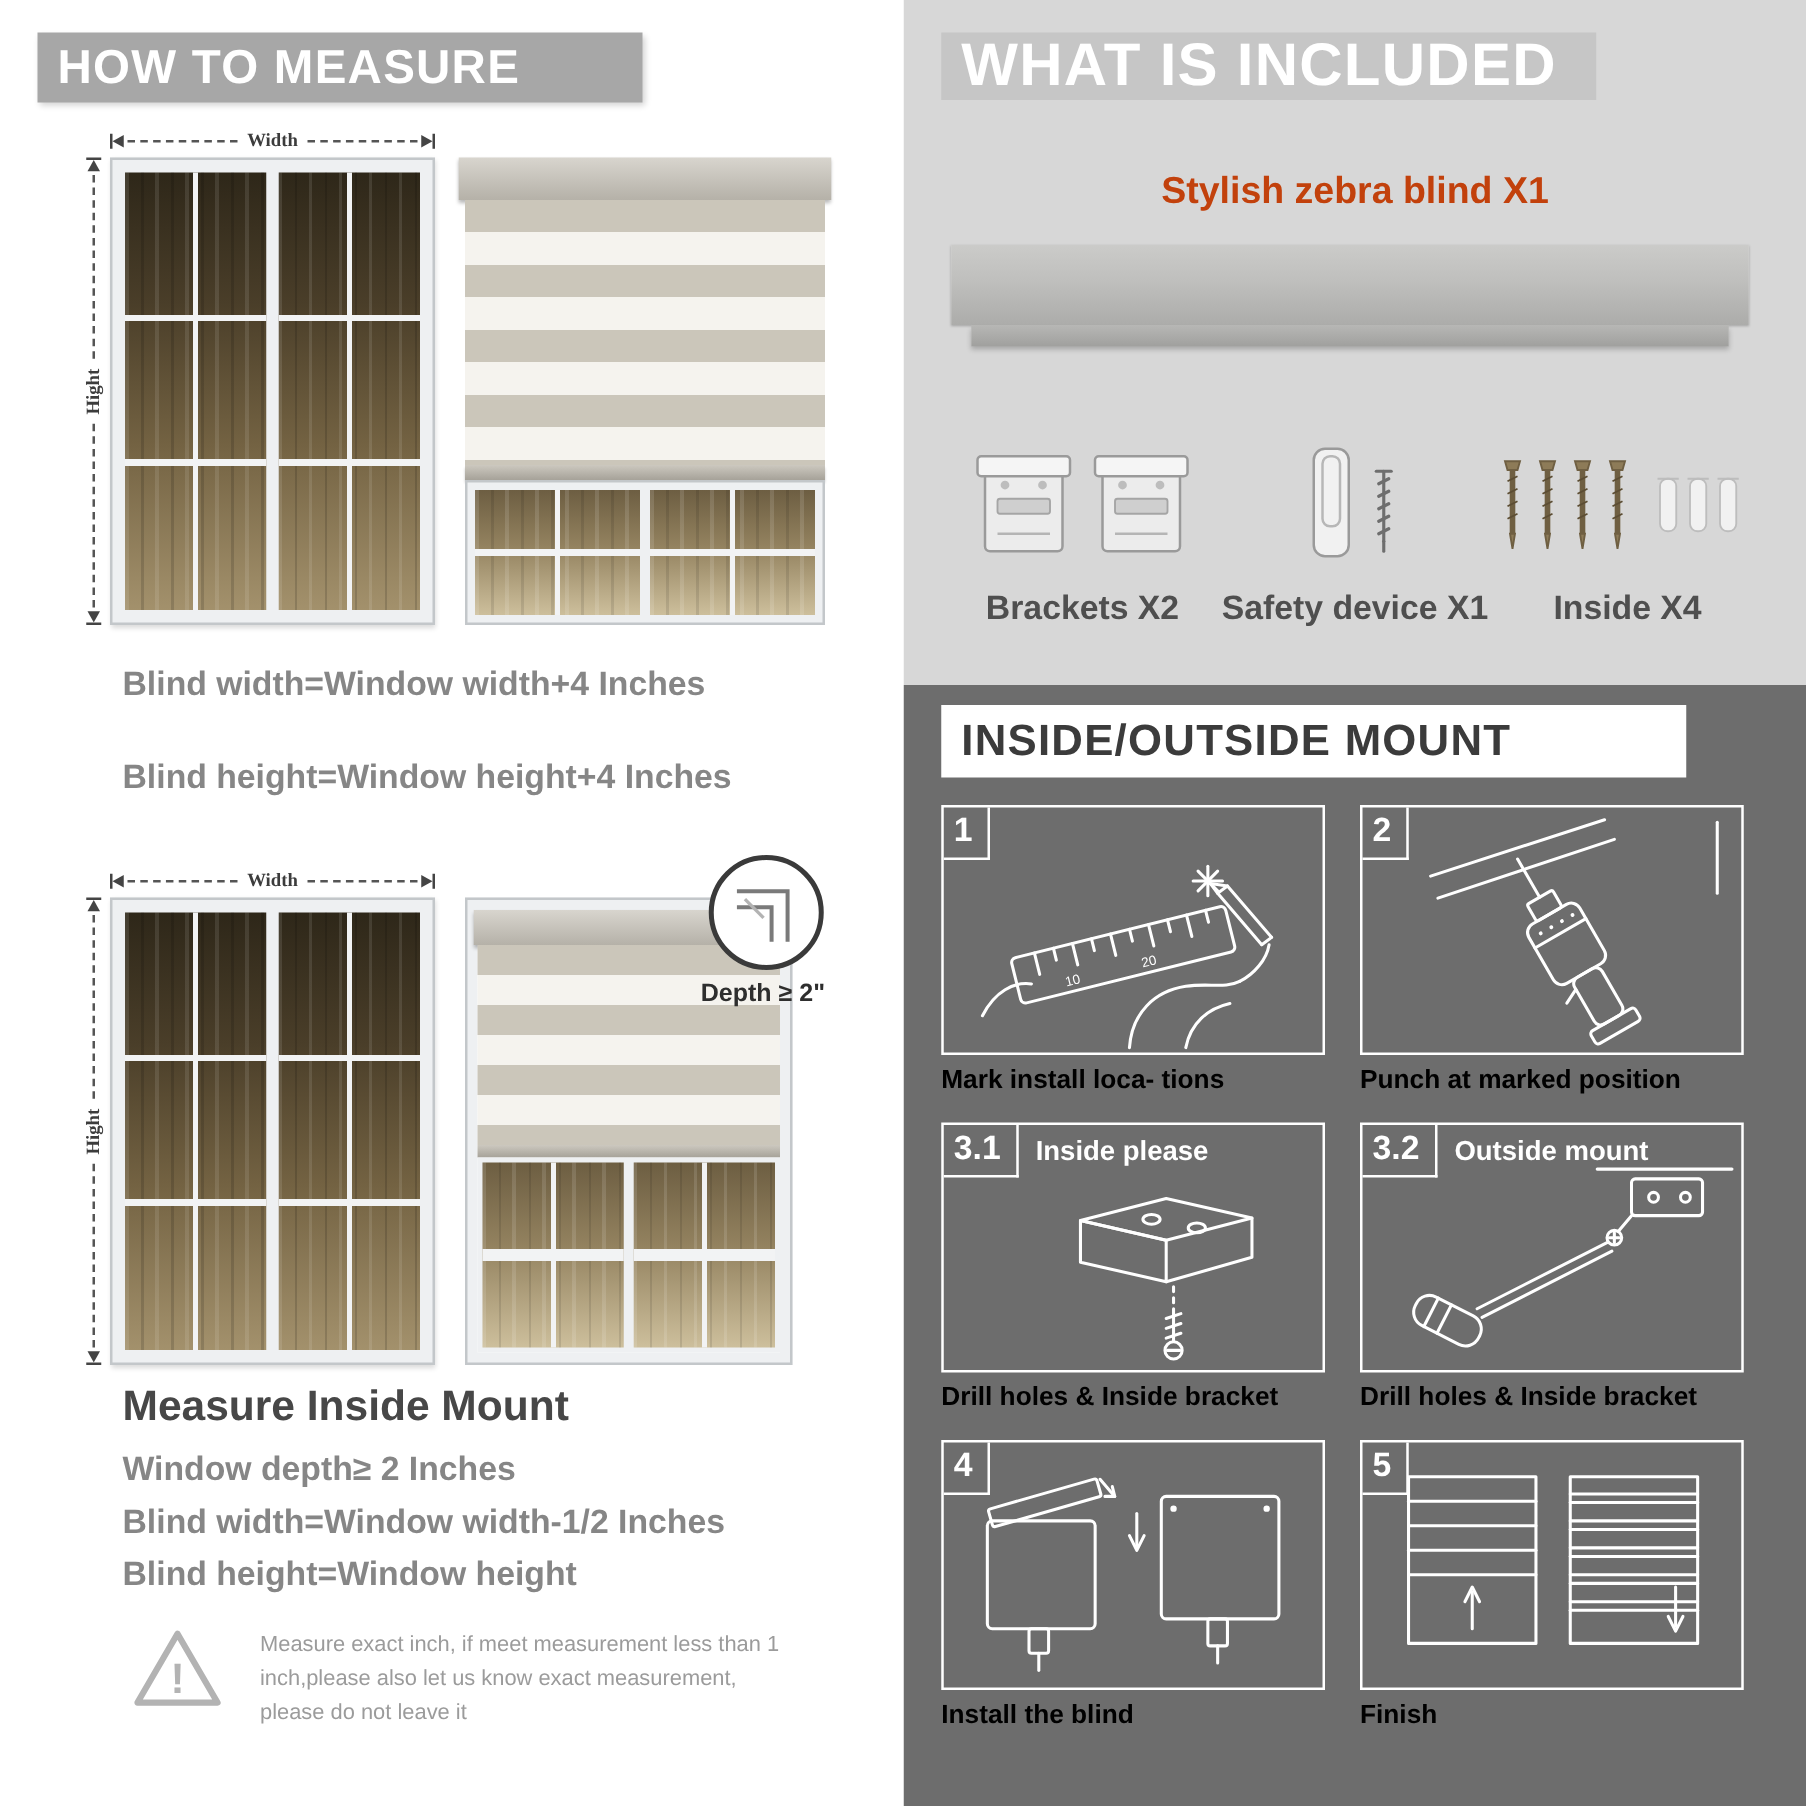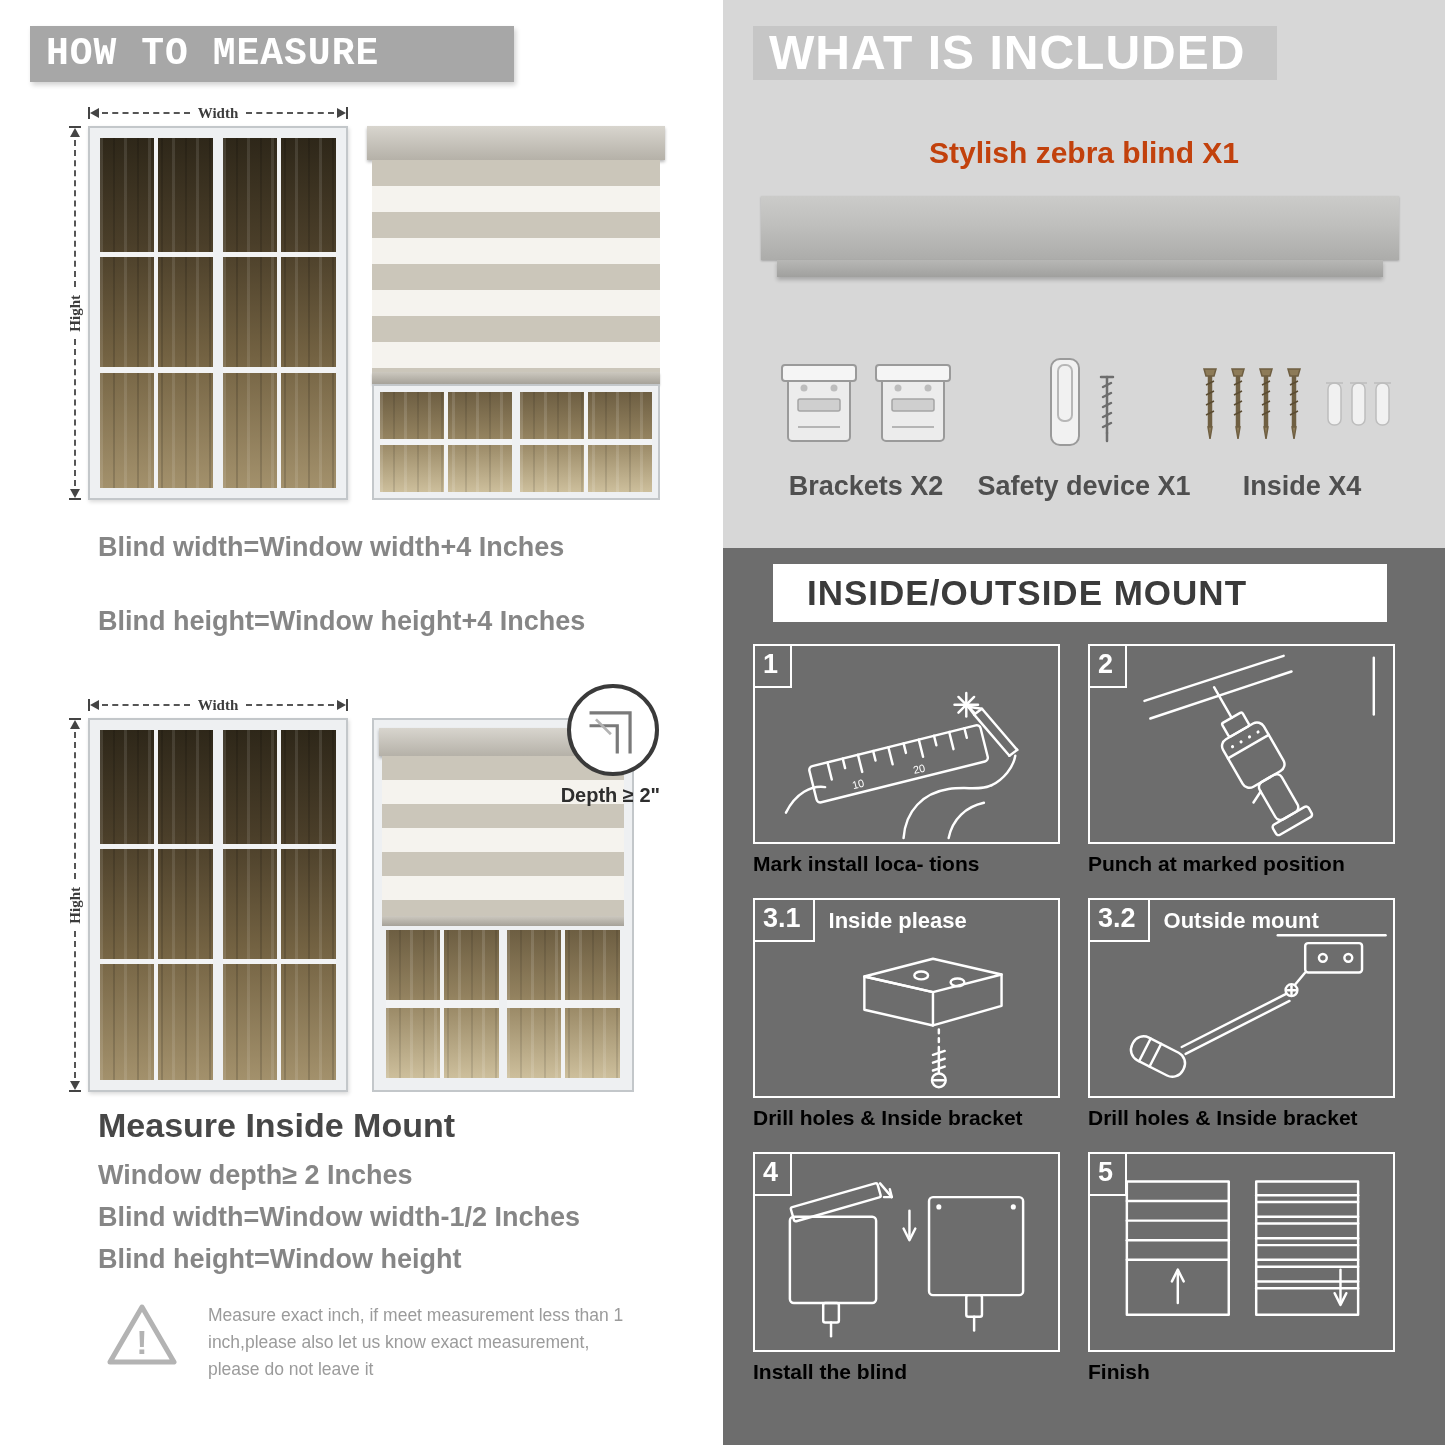--- a/index.html
+++ b/index.html
@@ -2,21 +2,21 @@
 <html style="--left-header-bg: #a7a7a7; --included-bg: #d7d7d7; --included-header-bg: #c6c6c6; --mount-bg: #6d6d6d; --stripe-gray: #cbc6ba; --stripe-sheer: #f5f3ee;"><head>
 <meta charset="utf-8">
 <style>
   html,body{margin:0;padding:0;background:#fff;}
   .page{position:relative;width:1445px;height:1445px;background:#fff;overflow:hidden;
         font-family:"Liberation Sans","DejaVu Sans",sans-serif;}
 
   
   .left-header{position:absolute;left:30px;top:26px;width:468px;height:56px;
     background:var(--left-header-bg,#a7a7a7);color:#fff;font-size:38px;font-weight:bold;
-    line-height:56px;padding-left:16px;letter-spacing:1px;box-shadow:2px 3px 5px rgba(0,0,0,.18);font-family:Liberation Mono, monospace;}
+    line-height:56px;padding-left:16px;letter-spacing:1px;box-shadow:2px 3px 5px rgba(0,0,0,.18);}
 
   .diag{position:absolute;left:62px;width:600px;height:400px;display:flex;gap:24px;}
   .diag1{top:100px;} .diag2{top:692px;}
 
   .win-dims{width:286px;display:grid;grid-template-columns:26px 1fr;grid-template-rows:26px 1fr;}
   .warrow{grid-column:2;grid-row:1;display:flex;align-items:center;color:#3c3c3c;}
   .varrow{grid-column:1;grid-row:2;display:flex;flex-direction:column;align-items:center;color:#3c3c3c;}
   .tick-v{width:2px;height:12px;background:#444;}
   .tick-h{height:2px;width:12px;background:#444;}
   .tri{width:0;height:0;}
@@ -95,21 +95,21 @@
     background:linear-gradient(180deg,#cbcbc9 0%,#bfbfbd 45%,#acacaa 100%);box-shadow:0 1px 2px rgba(0,0,0,.25);}
   .headrail-bottom{position:absolute;left:54px;right:62px;top:260px;height:17px;
     background:linear-gradient(180deg,#b7b7b5,#a0a09e);box-shadow:0 3px 4px rgba(0,0,0,.22);}
   .items{position:absolute;left:34px;right:34px;top:316px;height:186px;display:flex;}
   .item{flex:1;display:flex;flex-direction:column;align-items:center;justify-content:flex-end;}
   .item-icon{height:116px;display:flex;align-items:flex-end;justify-content:center;margin-bottom:14px;}
   .item-label{font-size:27px;font-weight:bold;color:#4f4f4f;}
 
   .mount{position:absolute;left:723px;top:548px;width:722px;height:897px;background:var(--mount-bg,#6d6d6d);}
   .mount-header{position:absolute;left:30px;top:16px;width:580px;height:58px;background:#fff;
-    color:#3b3b3b;font-size:35px;font-weight:bold;line-height:58px;padding-left:34px;letter-spacing:1px;margin-left:20px;}
+    color:#3b3b3b;font-size:35px;font-weight:bold;line-height:58px;padding-left:16px;letter-spacing:1px;}
   .steps{position:absolute;left:30px;right:50px;top:96px;display:grid;
     grid-template-columns:1fr 1fr;column-gap:28px;row-gap:16px;}
   .step-box{height:200px;border:2px solid #fff;position:relative;box-sizing:border-box;}
   .step-head{position:absolute;top:0;left:0;display:flex;align-items:flex-start;z-index:2;}
   .step-num{color:#fff;font-size:27px;font-weight:bold;padding:3px 12px 6px 8px;
     border-right:2px solid #fff;border-bottom:2px solid #fff;}
   .step-title{color:#fff;font-size:22px;font-weight:bold;padding:8px 0 0 14px;}
   .illus{position:absolute;inset:0;width:100%;height:100%;}
   .illus :is(path,line,rect,circle,ellipse,polyline){stroke:#fff;fill:none;stroke-width:2.5;
     stroke-linecap:round;stroke-linejoin:round;}

